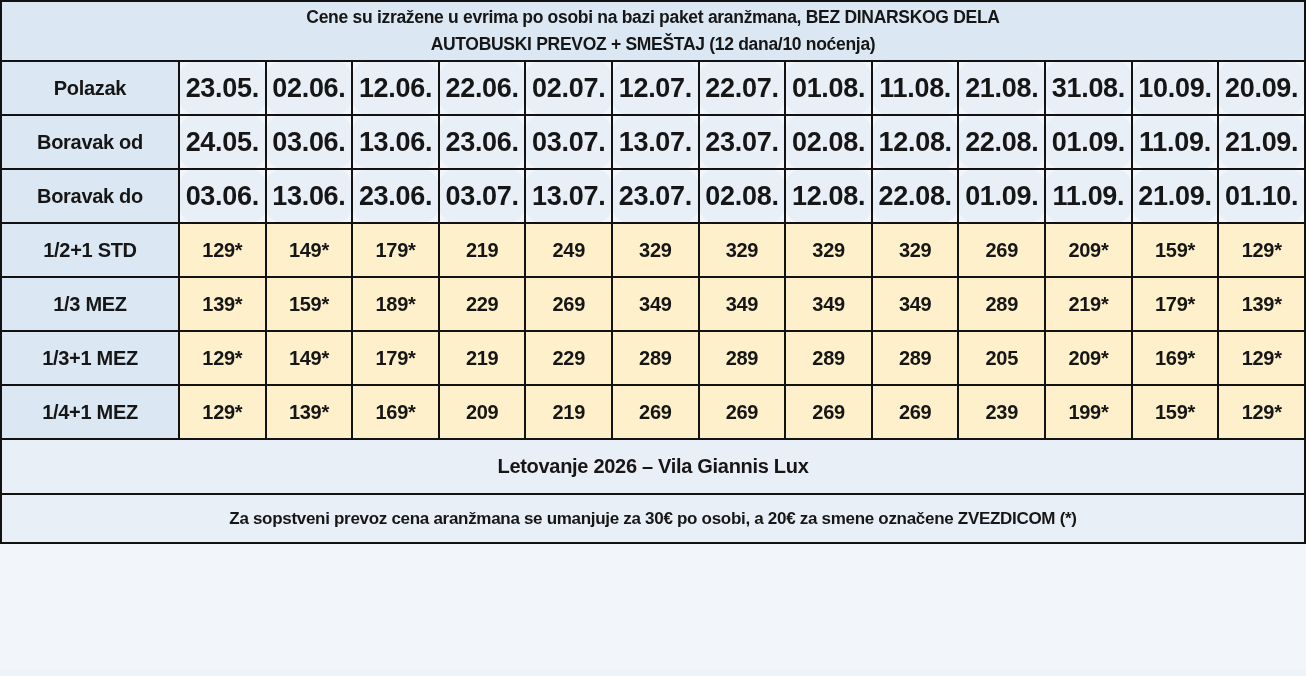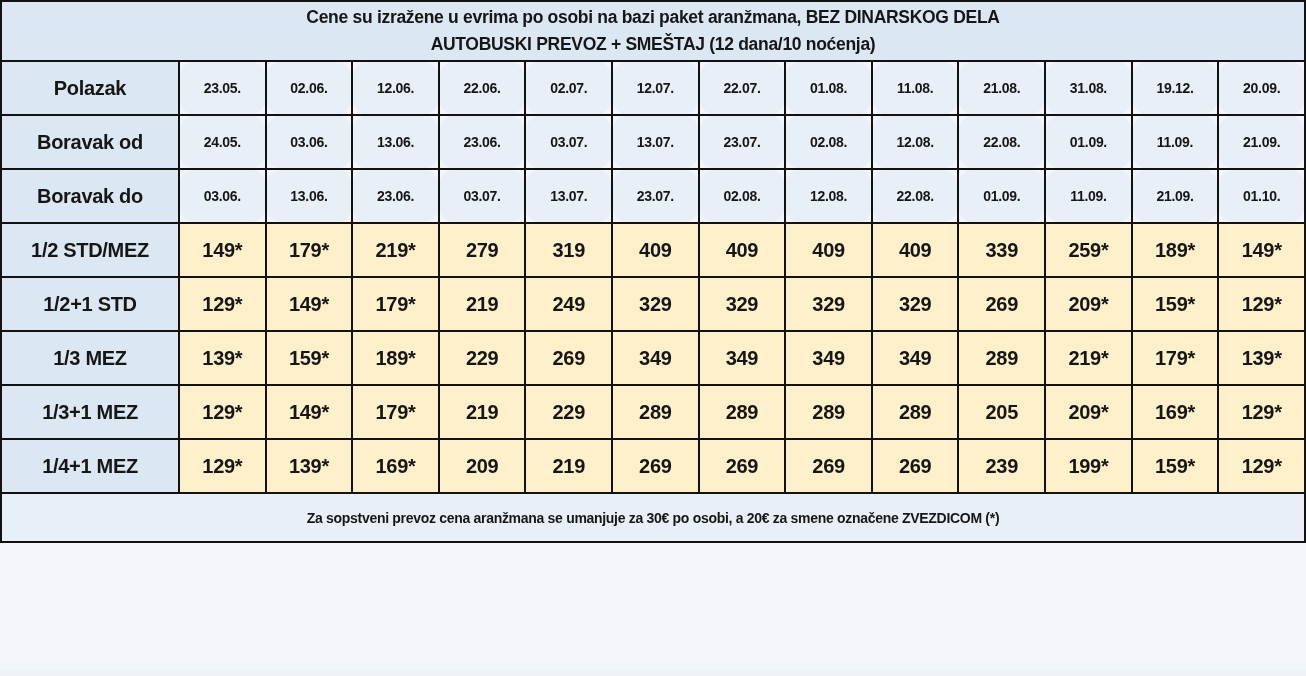--- a/index.html
+++ b/index.html
@@ -31,33 +31,33 @@
     background:var(--label-bg);
     height:58px;
     font-size:17.5px;
     line-height:1.55;
   }
   .label-cell{
     background:var(--label-bg);
     font-size:20px;
     margin-top:28px;
   }
-  tr.dates td{background:var(--date-bg);font-size:14px;border-radius:17px;}
+  tr.dates td{background:var(--date-bg);font-size:27px;border-radius:17px;}
   tr.prices td{background:var(--price-bg);font-size:20px;}
   tr.data-row{height:54px;}
   .promo-cell{
     background:var(--date-bg);
     height:53px;
     font-size:20px;
     color:var(--red);
   }
   .note-cell{
     background:var(--date-bg);
     height:47px;
-    font-size:14px;
+    font-size:17px;
   }
   .bottom-strip{
     position:absolute;left:0;bottom:0;width:1306px;height:6px;
     background:#eef3f8;
   }
 </style>
 </head>
 <body>
 
 <div class="page">
@@ -93,21 +93,21 @@
           <td>02.06.</td>
           <td>12.06.</td>
           <td>22.06.</td>
           <td>02.07.</td>
           <td>12.07.</td>
           <td>22.07.</td>
           <td>01.08.</td>
           <td>11.08.</td>
           <td>21.08.</td>
           <td>31.08.</td>
-          <td>19.12.</td>
+          <td>10.09.</td>
           <td>20.09.</td>
         </tr>
         <tr class="data-row dates">
           <th class="label-cell">Boravak od</th>
           <td>24.05.</td>
           <td>03.06.</td>
           <td>13.06.</td>
           <td>23.06.</td>
           <td>03.07.</td>
           <td>13.07.</td>
@@ -129,36 +129,20 @@
           <td>23.07.</td>
           <td>02.08.</td>
           <td>12.08.</td>
           <td>22.08.</td>
           <td>01.09.</td>
           <td>11.09.</td>
           <td>21.09.</td>
           <td>01.10.</td>
         </tr>
         <tr class="data-row prices">
-          <th class="label-cell">1/2 STD/MEZ</th>
-          <td>149*</td>
-          <td>179*</td>
-          <td>219*</td>
-          <td>279</td>
-          <td>319</td>
-          <td>409</td>
-          <td>409</td>
-          <td>409</td>
-          <td>409</td>
-          <td>339</td>
-          <td>259*</td>
-          <td>189*</td>
-          <td>149*</td>
-        </tr>
-        <tr class="data-row prices">
           <th class="label-cell">1/2+1 STD</th>
           <td>129*</td>
           <td>149*</td>
           <td>179*</td>
           <td>219</td>
           <td>249</td>
           <td>329</td>
           <td>329</td>
           <td>329</td>
           <td>329</td>
@@ -210,19 +194,22 @@
           <td>269</td>
           <td>269</td>
           <td>269</td>
           <td>239</td>
           <td>199*</td>
           <td>159*</td>
           <td>129*</td>
         </tr>
       </tbody>
     <tfoot>
+      <tr>
+        <td class="promo-cell" colspan="14">Letovanje 2026 – Vila Giannis Lux</td>
+      </tr>
       <tr>
         <td class="note-cell" colspan="14">Za sopstveni prevoz cena aranžmana se umanjuje za 30€ po osobi, a 20€ za smene označene ZVEZDICOM (*)</td>
       </tr>
     </tfoot>
   </table>
   <div class="bottom-strip"></div>
 </div>
 
 </body></html>

